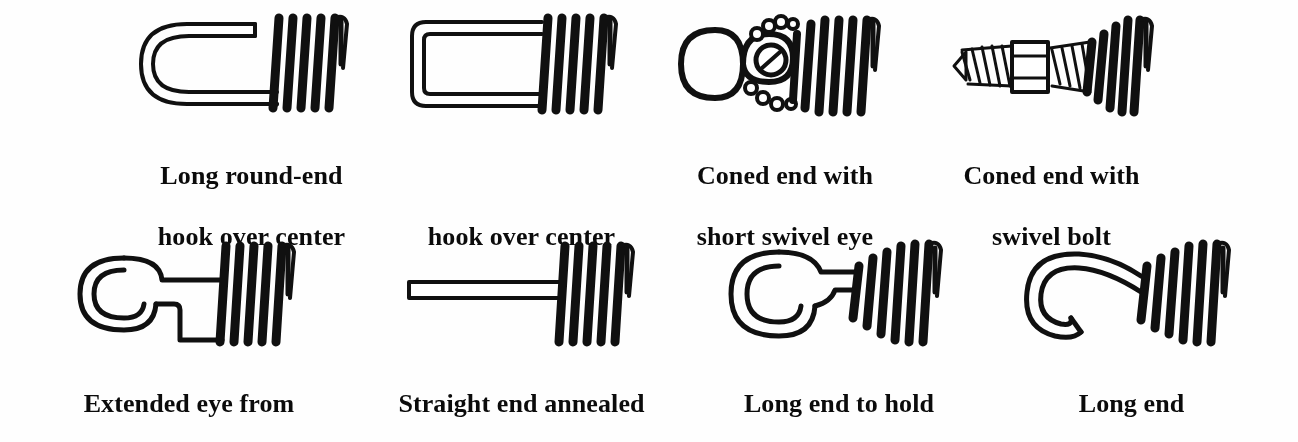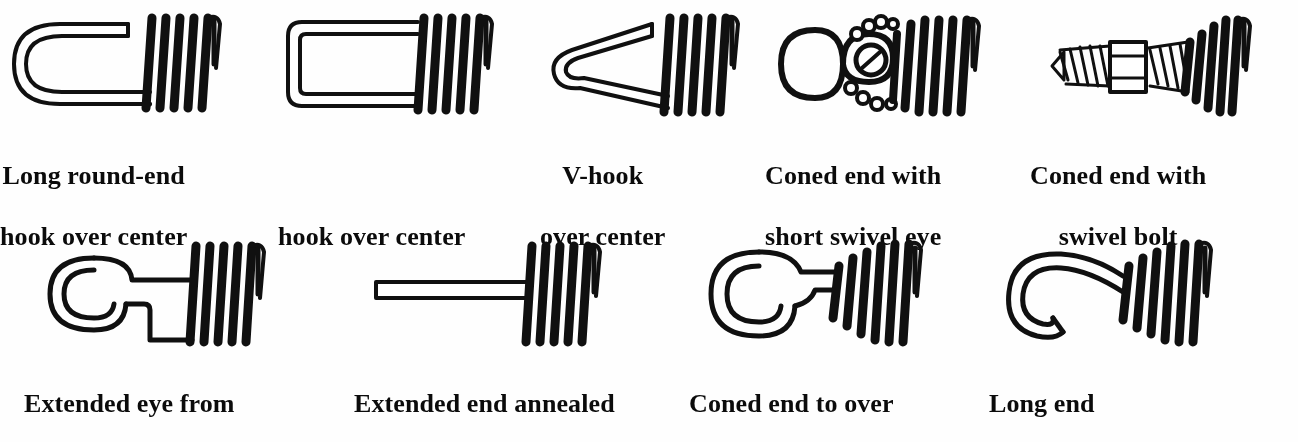--- a/index.html
+++ b/index.html
@@ -24,21 +24,21 @@
     flex-direction: row;
     align-items: flex-start;
     justify-content: center;
   }
   #row-top   { top: 8px;  height: 205px; }
   #row-bottom{ top: 236px;height: 205px; }
 
   .cell {
     display: flex;
     flex-direction: column;
-    align-items: flex-start;
+    align-items: center;
     justify-content: flex-start;
   }
   .fig {
     height: 118px;
     display: flex;
     align-items: center;
     justify-content: center;
   }
   .caption {
     margin-top: 4px;
@@ -110,44 +110,20 @@
           <path class="ln" stroke-width="5" d="M208 12 L208 56"></path>
           <path class="ln" stroke-width="4" d="M202 10 Q212 6 214 16 L210 60"></path>
         </svg>
       </div>
       <div class="caption">
         <br>
         <span>hook over center</span>
       </div>
     </div>
 
-    <div class="cell" style="width:225px">
-      <div class="fig">
-        <svg width="205" height="118" viewBox="0 0 205 118">
-
-          <path class="ln" stroke-width="4" d="M112 16 L32 42 Q10 50 14 66 Q18 82 40 80 L128 100"></path>
-          <path class="ln" stroke-width="4" d="M112 28 L38 50 Q24 55 26 64 Q29 72 44 70 L128 88"></path>
-          <path class="ln" stroke-width="4" d="M112 16 L112 28"></path>
-
-          <g class="ln" stroke-width="9">
-            <path d="M130 10 L124 104"></path>
-            <path d="M144 10 L138 104"></path>
-            <path d="M158 10 L152 104"></path>
-            <path d="M172 10 L166 104"></path>
-            <path d="M186 10 L180 104"></path>
-          </g>
-          <path class="ln" stroke-width="5" d="M192 12 L192 56"></path>
-          <path class="ln" stroke-width="4" d="M186 10 Q196 6 198 16 L194 60"></path>
-        </svg>
-      </div>
-      <div class="caption">
-        <span>V-hook</span><br>
-        <span>over center</span>
-      </div>
-    </div>
 
     <div class="cell" style="width:265px">
       <div class="fig">
         <svg width="240" height="118" viewBox="0 0 240 118">
 
           <path class="ln" stroke-width="6" d="M78 56 Q78 22 50 22 Q16 22 16 56 Q16 90 50 90 Q78 90 78 56
                Q78 26 104 26 Q128 26 128 50 Q128 74 104 74 Q80 74 78 56 Z"></path>
 
           <circle class="fillw" cx="106" cy="52" r="15" stroke-width="5"></circle>
           <path class="ln" stroke-width="4" d="M97 60 L115 44"></path>
@@ -268,21 +244,21 @@
             <path d="M192 10 L186 106"></path>
             <path d="M206 10 L200 106"></path>
             <path d="M220 10 L214 106"></path>
             <path d="M234 10 L228 106"></path>
           </g>
           <path class="ln" stroke-width="5" d="M240 12 L240 56"></path>
           <path class="ln" stroke-width="4" d="M234 10 Q244 6 246 16 L242 60"></path>
         </svg>
       </div>
       <div class="caption">
-        <span>Extended end annealed</span><br>
+        <span>Straight end annealed</span><br>
         
       </div>
     </div>
 
     <div class="cell" style="width:300px">
       <div class="fig">
         <svg width="260" height="118" viewBox="0 0 260 118">
 
           <path class="ln" stroke-width="5" d="M70 16 Q22 16 22 58 Q22 100 70 100 Q104 100 106 70"></path>
           <path class="ln" stroke-width="5" d="M70 30 Q38 30 38 58 Q38 86 70 86 Q90 86 92 70"></path>
@@ -296,21 +272,21 @@
             <path stroke-width="9" d="M178 16 L172 98"></path>
             <path stroke-width="9" d="M192 10 L186 104"></path>
             <path stroke-width="9" d="M206 8 L200 106"></path>
             <path stroke-width="9" d="M220 8 L214 106"></path>
           </g>
           <path class="ln" stroke-width="5" d="M226 12 L226 56"></path>
           <path class="ln" stroke-width="4" d="M220 8 Q230 4 232 14 L228 60"></path>
         </svg>
       </div>
       <div class="caption">
-        <span>Coned end to over</span><br>
+        <span>Long end to hold</span><br>
         
       </div>
     </div>
 
     <div class="cell" style="width:285px">
       <div class="fig">
         <svg width="250" height="118" viewBox="0 0 250 118">
 
           <path class="ln" stroke-width="5" d="M134 40 Q104 20 72 18 Q24 16 20 56 Q16 92 48 100 Q66 104 74 96"></path>
           <path class="ln" stroke-width="5" d="M134 56 Q100 34 72 32 Q38 30 34 58 Q31 82 54 88 Q66 90 64 82"></path>

